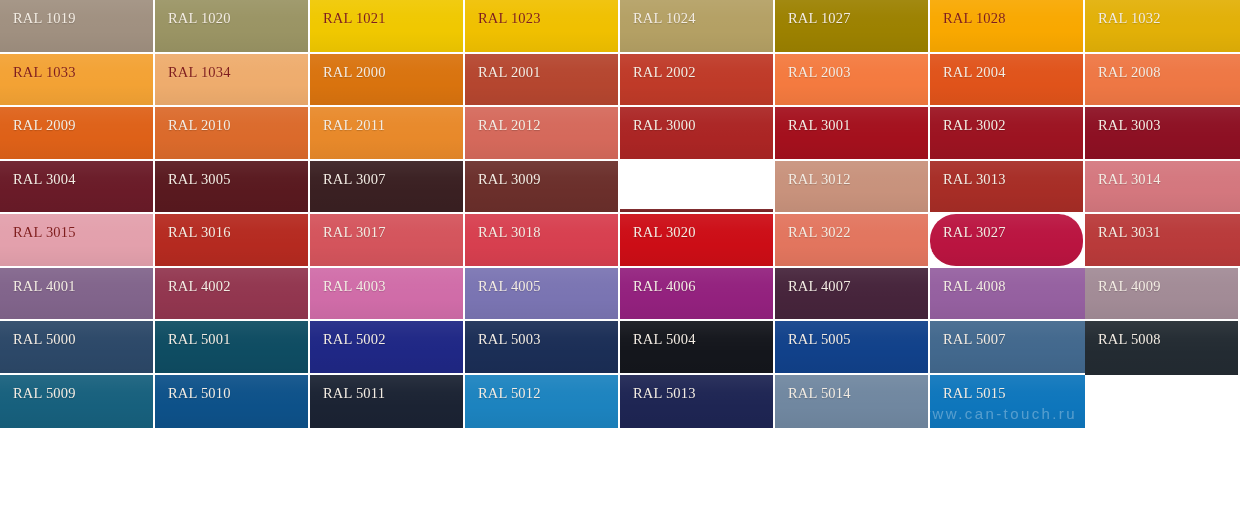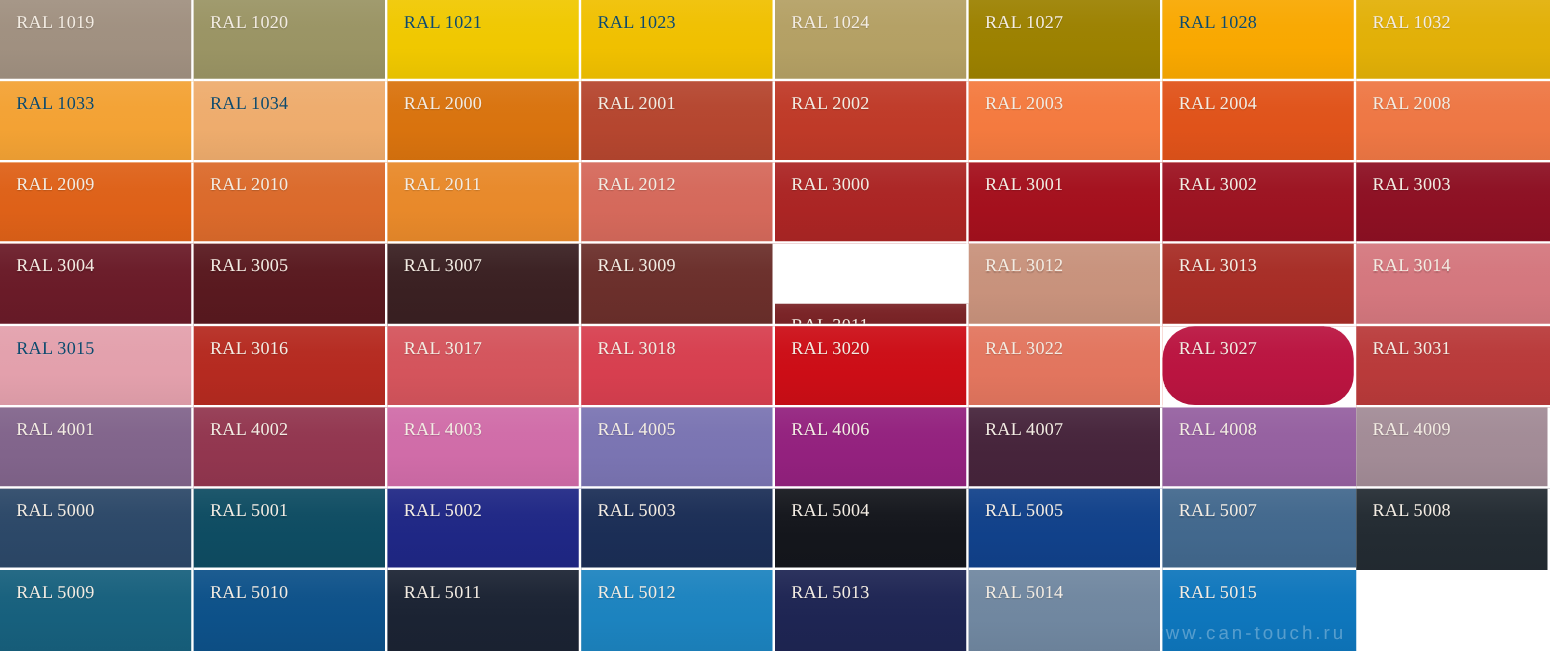--- a/index.html
+++ b/index.html
@@ -15,21 +15,21 @@
     width: 1240px;
     height: 521px;
     background: #ffffff;
     overflow: hidden;
   }
   .grid {
     display: grid;
     grid-template-columns: repeat(8, 1fr);
     grid-template-rows: repeat(8, 1fr);
     width: 1240px;
-    height: 521px;
+    height: 428px;
     gap: 0;
   }
   .swatch {
     position: relative;
     box-sizing: border-box;
     border-right: 2px solid #ffffff;
     border-bottom: 2px solid #ffffff;
     display: block;
     overflow: hidden;
   }
@@ -56,21 +56,21 @@
     left: 13px;
     top: 11px;
     font-size: 14.5px;
     line-height: 1;
     letter-spacing: 0.2px;
     white-space: nowrap;
     z-index: 2;
     text-shadow: 0 1px 1px rgba(0,0,0,0.18);
   }
   .swatch-label.dark {
-    color: #0c4a6e;
+    color: #7f1d1d;
     text-shadow: 0 1px 1px rgba(255,255,255,0.12);
   }
   .swatch-label.light {
     color: #f3ece3;
   }
   .watermark {
     position: absolute;
     right: 8px;
     bottom: 6px;
     font-size: 15px;

